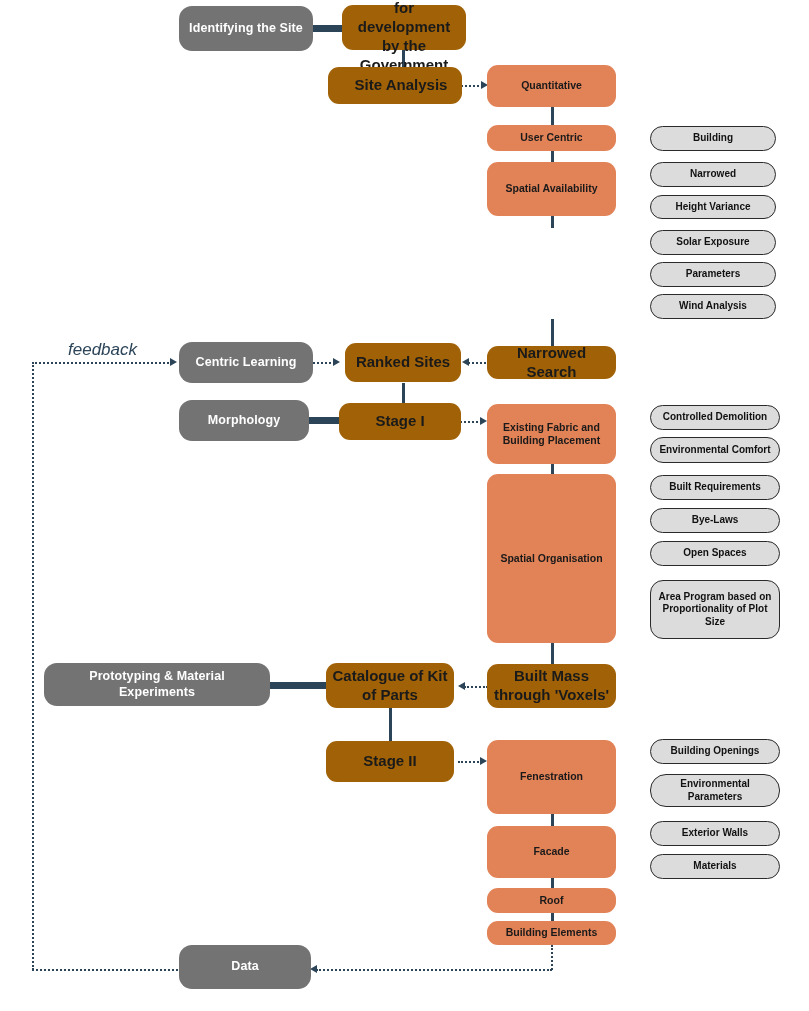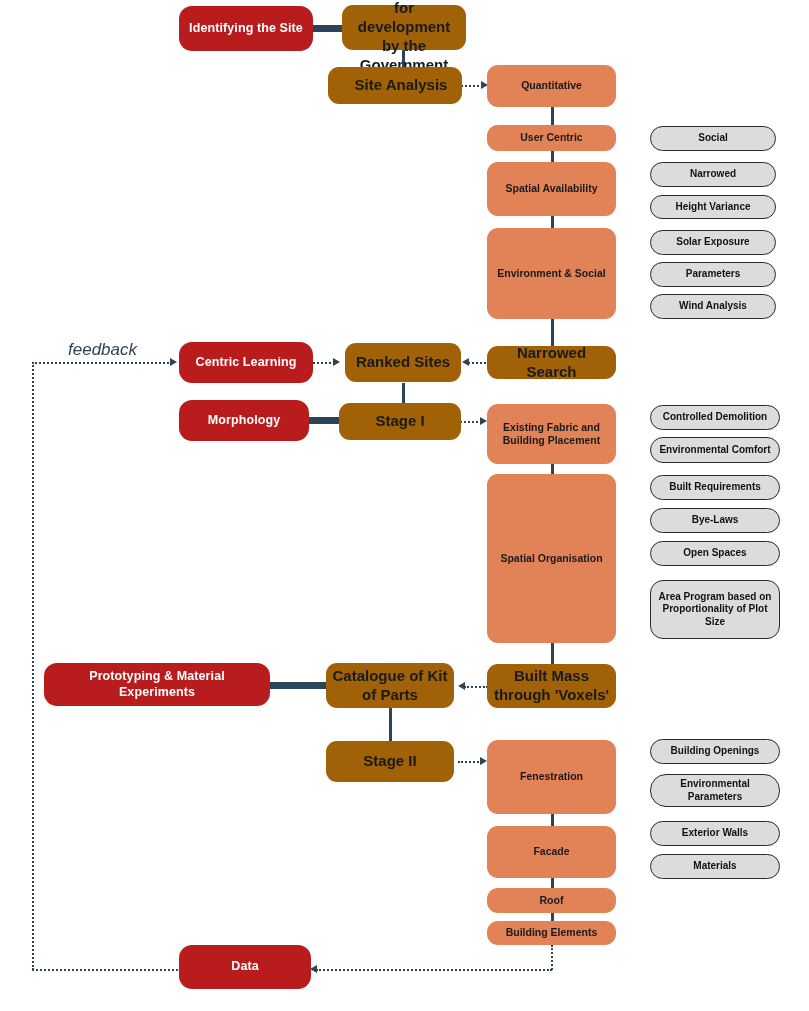--- a/index.html
+++ b/index.html
@@ -31,21 +31,21 @@
     z-index: 3;
   }
   .node .lbl {
     display: block;
     width: 100%;
     padding: 0 6px;
     box-sizing: border-box;
   }
 
   .navy {
-    background: #b91c1c;
+    background: #737373;
     color: #ffffff;
     border-radius: 13px;
     font-weight: bold;
     font-size: 12.5px;
     letter-spacing: .1px;
   }
   .yellow {
     background: #a16207;
     color: #1a1a1a;
     border-radius: 11px;
@@ -231,23 +231,20 @@
   </div>
 
   <div class="node orange" style="left:487px; top:125px; width:129px; height:26px;">
     <span class="lbl">User Centric</span>
   </div>
 
   <div class="node orange" style="left:487px; top:162px; width:129px; height:54px;">
     <span class="lbl">Spatial Availability</span>
   </div>
 
-  <div class="node orange" style="left:487px; top:228px; width:129px; height:91px;">
-    <span class="lbl">Environment &amp; Social</span>
-  </div>
 
   <div class="node orange" style="left:487px; top:404px; width:129px; height:60px;">
     <span class="lbl">Existing Fabric and Building Placement</span>
   </div>
 
   <div class="node orange" style="left:487px; top:474px; width:129px; height:169px;">
     <span class="lbl">Spatial Organisation</span>
   </div>
 
   <div class="node orange" style="left:487px; top:740px; width:129px; height:74px;">
@@ -260,21 +257,21 @@
 
   <div class="node orange" style="left:487px; top:888px; width:129px; height:25px;">
     <span class="lbl">Roof</span>
   </div>
 
   <div class="node orange" style="left:487px; top:921px; width:129px; height:24px;">
     <span class="lbl">Building Elements</span>
   </div>
 
   <div class="node pill" style="left:650px; top:126px; width:126px; height:25px;">
-    <span class="lbl">Social</span>
+    <span class="lbl">Building</span>
   </div>
   <div class="node pill" style="left:650px; top:162px; width:126px; height:25px;">
     <span class="lbl">Narrowed</span>
   </div>
   <div class="node pill" style="left:650px; top:195px; width:126px; height:24px;">
     <span class="lbl">Height Variance</span>
   </div>
   <div class="node pill" style="left:650px; top:230px; width:126px; height:25px;">
     <span class="lbl">Solar Exposure</span>
   </div>

